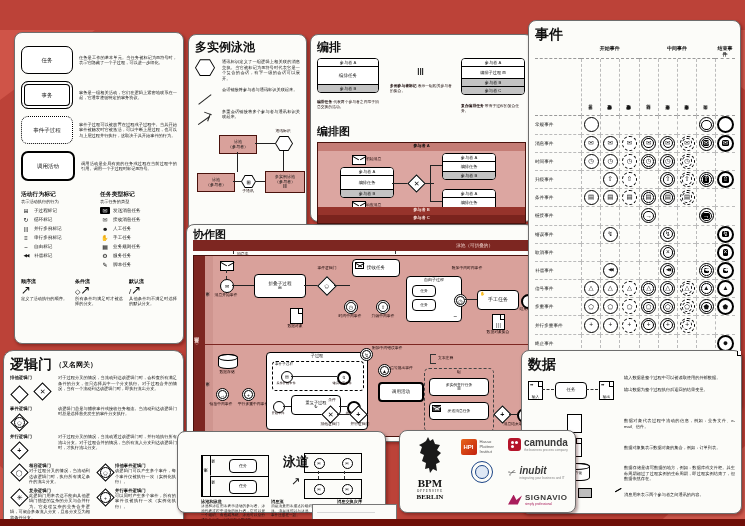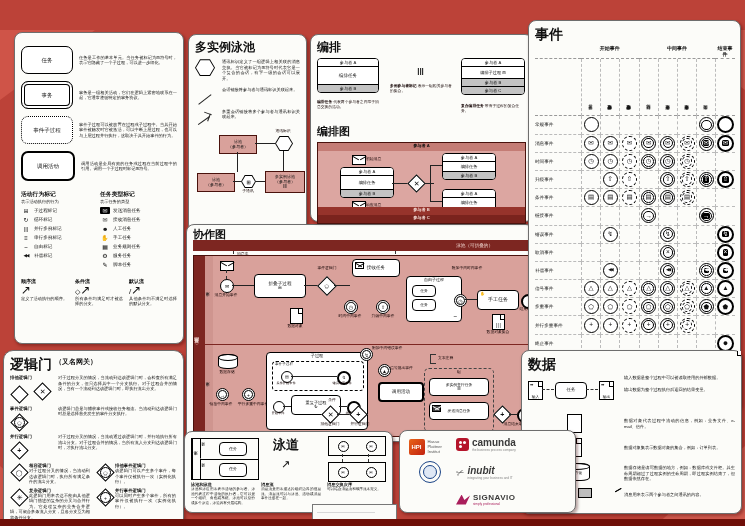--- a/index.html
+++ b/index.html
@@ -227,21 +227,21 @@
       </div>
       <div style="width:50px">
         <div class="flowlbl">默认流</div>
         <div class="flowic"><span style="font-size:8px">/</span>↗</div>
         <div class="t4">其他条件均不满足时选择的默认分支。</div>
       </div>
     </div>
   </div>
 
   <div class="card" style="left:3px;top:350px;width:181px;height:173px;border-radius:10px 10px 0 0">
-    <div style="display:flex;align-items:flex-start;gap:3px">
+    <div style="display:flex;align-items:center;gap:3px">
       <span class="h1" style="font-size:14px">逻辑门</span>
       <span style="font-size:7px;font-weight:bold">（又名网关）</span>
     </div>
     <div style="display:flex;gap:4px;margin-top:3px">
       <div style="width:44px">
         <div class="glabel">排他逻辑门</div>
         <span class="gw">
             <span class="gi"></span>
           </span>
         <span class="gw">
@@ -535,21 +535,21 @@
       <div class="chst" style="left:124px;top:46px;width:52px">
         <div class="r">参与者 A</div>
         <div class="r" style="padding:2px 0">编排任务</div>
         <div class="r gr"><span>参与者 B</span> <span>⊞</span></div>
       </div>
       <div style="position:absolute;left:0;right:0;bottom:8px;height:8px;background:#96332b;color:#f2d8d2;font-size:4.2px;text-align:center;font-weight:bold">参与者 B</div>
       <div style="position:absolute;left:0;right:0;bottom:0;height:8px;background:#7a231d;color:#f2d8d2;font-size:4.2px;text-align:center;font-weight:bold">参与者 C</div>
     </div>
   </div>
 
-  <div class="card" style="left:184px;top:431px;width:209px;height:82px;padding:4px">
+  <div class="card" style="left:177px;top:431px;width:209px;height:82px;padding:21px">
     <div style="position:relative;height:100%">
       <div class="h1" style="position:absolute;left:84px;top:2px;font-size:13px">泳道</div>
       <div style="position:absolute;left:2px;top:2px;width:66px;height:40px;border:1px solid #000;display:flex">
         <div class="vt" style="width:7px;border-right:1px solid #000;font-size:3.8px;text-align:center">泳池</div>
         <div style="flex:1;display:flex;flex-direction:column">
           <div style="flex:1;border-bottom:1px solid #000;display:flex">
             <div class="vt" style="width:6px;border-right:.8px solid #000;font-size:3.5px;text-align:center">泳道</div>
             <div style="flex:1;position:relative">
                 <span class="tk" style="left:12px;top:3px;width:26px;height:12px;font-size:4px">任务</span>
               </div>
@@ -1042,20 +1042,28 @@
       <div style="width:92px;display:flex;justify-content:center;gap:8px;position:relative;height:12px">
         <span class="env" style="position:static"></span>
         <span class="env g" style="position:static"></span>
       </div>
       <div class="t4" style="flex:1">消息用来表示两个参与者之间通讯的内容。</div>
     </div>
   </div>
 
   <div class="card" style="left:399px;top:430px;width:177px;height:83px;padding:4px">
     <div style="display:flex;height:100%">
+      <div style="width:52px;text-align:center;position:relative">
+        <svg width="30" height="40" viewBox="0 0 30 40" style="margin-top:0">
+          <path d="M13 2 L11 6 L8 8 L4 10 L7 12 L5 18 L9 20 L7 26 L11 28 L10 34 L14 33 L15 38 L18 34 L22 36 L21 29 L25 27 L22 22 L26 18 L22 15 L25 10 L20 9 L18 4 L15 6 Z" fill="#1a1a1a"></path>
+        </svg>
+        <div style="font-family:'Liberation Serif',serif;font-weight:bold;font-size:11px;line-height:.9">BPM</div>
+        <div style="font-family:'Liberation Serif',serif;font-size:3.2px;letter-spacing:1px">OFFENSIVE</div>
+        <div style="font-family:'Liberation Serif',serif;font-weight:bold;font-size:7px">BERLIN</div>
+      </div>
       <div style="width:52px;display:flex;flex-direction:column;align-items:center;gap:6px;padding-top:4px">
         <div style="display:flex;gap:3px;align-items:flex-start">
           <div class="hpi-sq">HPI</div>
           <div style="font-size:4.2px;color:#555;width:24px;line-height:1.2">Hasso Plattner Institut</div>
         </div>
         <div class="seal"></div>
       </div>
       <div style="flex:1;display:flex;flex-direction:column;justify-content:space-between;padding:2px 0">
         <div style="display:flex;align-items:center;gap:3px">
           <div class="cam-sq"></div>

